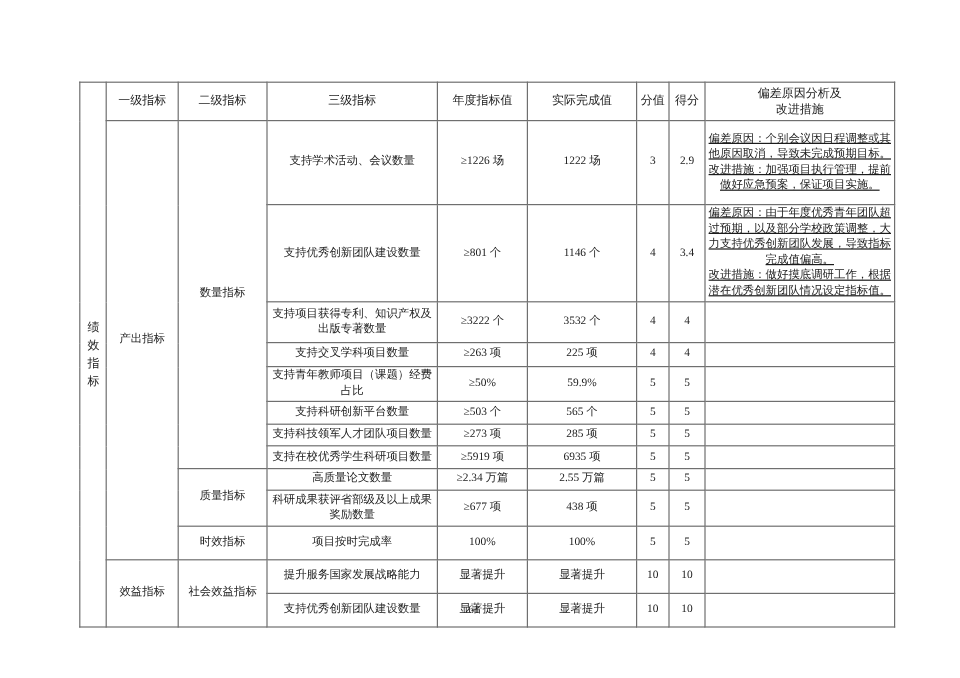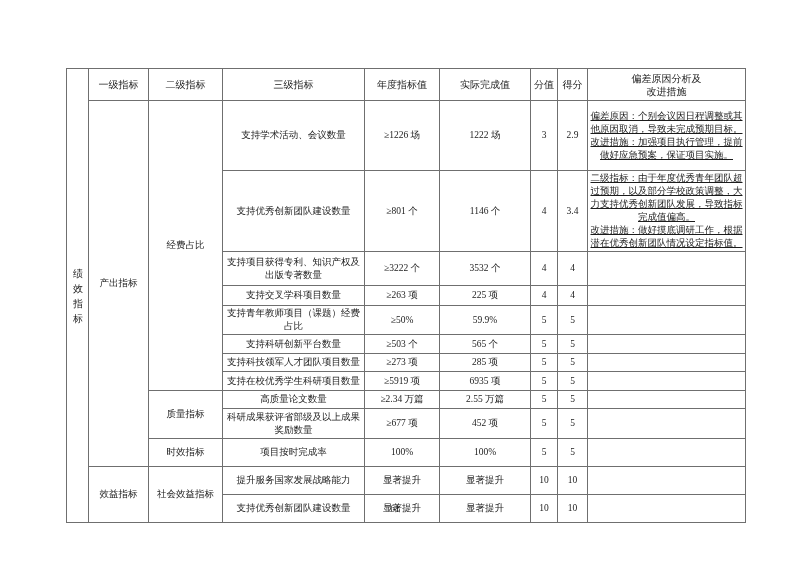--- a/index.html
+++ b/index.html
@@ -94,37 +94,37 @@
       <td>年度指标值</td>
       <td>实际完成值</td>
       <td>分值</td>
       <td>得分</td>
       <td class="prewrap">偏差原因分析及
 改进措施</td>
     </tr>
 
     <tr style="height:70px">
       <td rowspan="11">产出指标</td>
-      <td rowspan="8">经费占比</td>
+      <td rowspan="8">数量指标</td>
       <td class="ind">支持学术活动、会议数量</td>
       <td>≥1226 场</td>
       <td>1222 场</td>
       <td>3</td>
       <td>2.9</td>
       <td class="dev prewrap">偏差原因：个别会议因日程调整或其他原因取消，导致未完成预期目标。
 改进措施：加强项目执行管理，提前做好应急预案，保证项目实施。</td>
     </tr>
 
     <tr style="height:80px">
       <td class="ind">支持优秀创新团队建设数量</td>
       <td>≥801 个</td>
       <td>1146 个</td>
       <td>4</td>
       <td>3.4</td>
-      <td class="dev prewrap">二级指标：由于年度优秀青年团队超过预期，以及部分学校政策调整，大力支持优秀创新团队发展，导致指标完成值偏高。
+      <td class="dev prewrap">偏差原因：由于年度优秀青年团队超过预期，以及部分学校政策调整，大力支持优秀创新团队发展，导致指标完成值偏高。
 改进措施：做好摸底调研工作，根据潜在优秀创新团队情况设定指标值。</td>
     </tr>
 
     <tr style="height:34px">
       <td class="ind">支持项目获得专利、知识产权及出版专著数量</td>
       <td>≥3222 个</td>
       <td>3532 个</td>
       <td>4</td>
       <td>4</td>
       <td class="dev"></td>
@@ -181,21 +181,21 @@
       <td>≥2.34 万篇</td>
       <td>2.55 万篇</td>
       <td>5</td>
       <td>5</td>
       <td class="dev"></td>
     </tr>
 
     <tr style="height:30px">
       <td class="ind">科研成果获评省部级及以上成果奖励数量</td>
       <td>≥677 项</td>
-      <td>452 项</td>
+      <td>438 项</td>
       <td>5</td>
       <td>5</td>
       <td class="dev"></td>
     </tr>
 
     <tr style="height:28px">
       <td>时效指标</td>
       <td class="ind">项目按时完成率</td>
       <td>100%</td>
       <td>100%</td>

